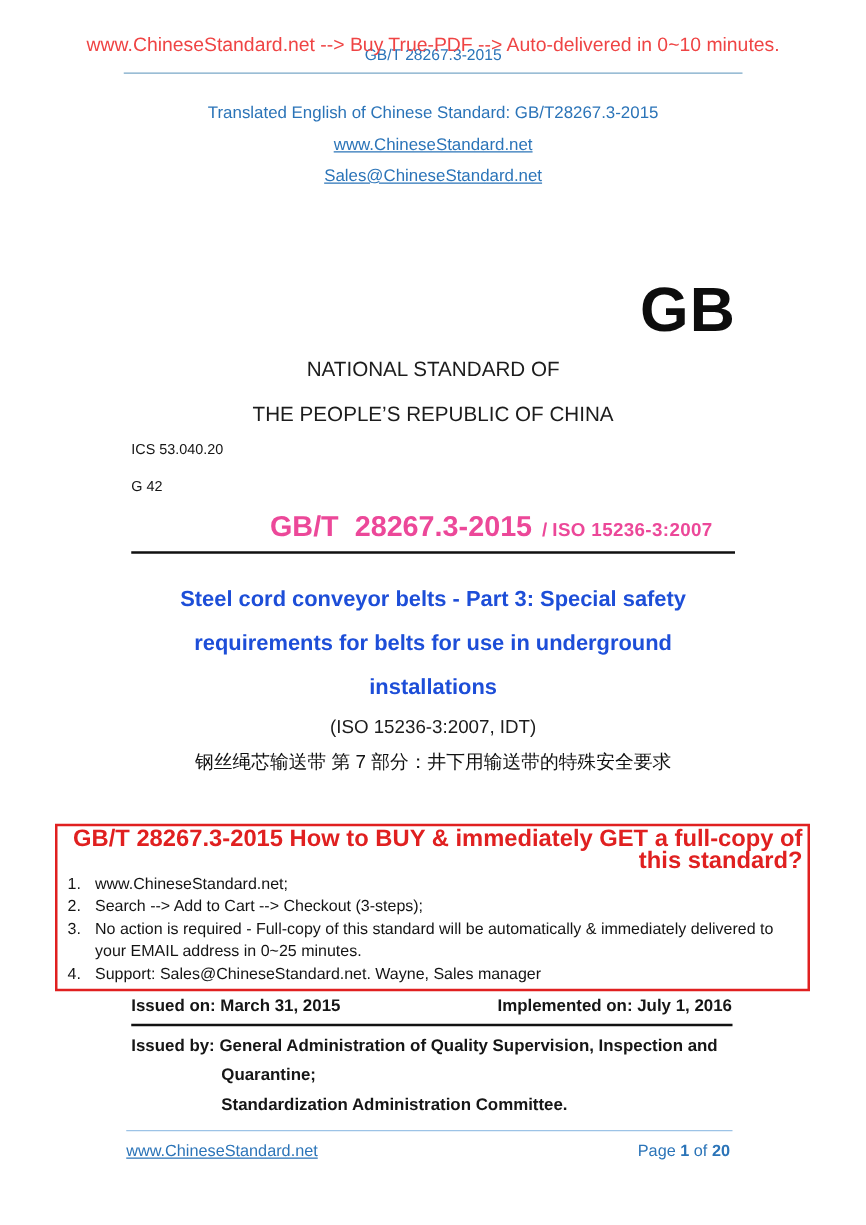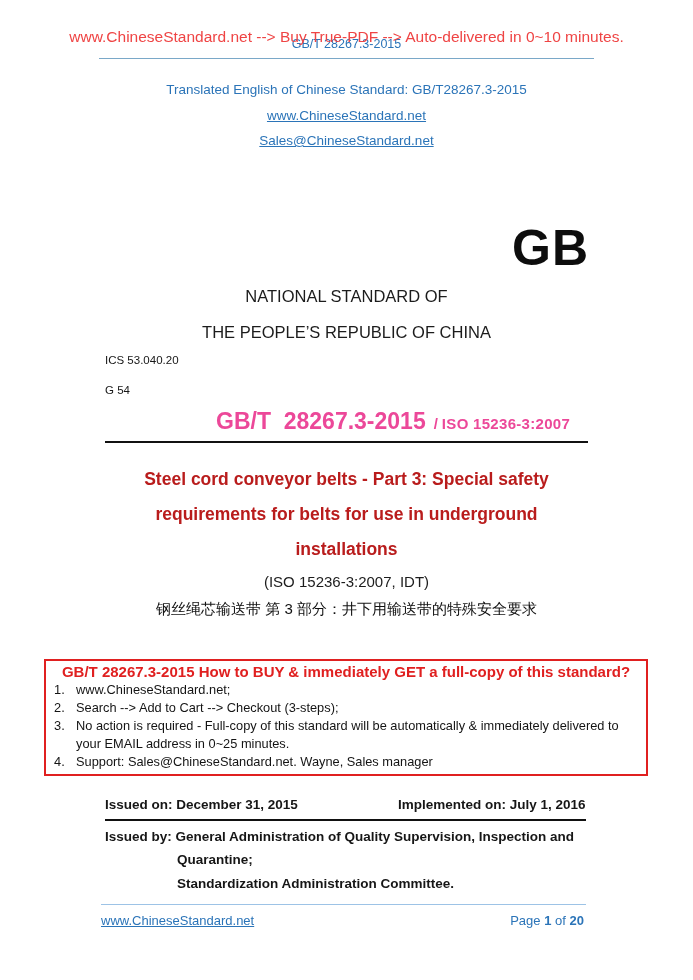--- a/index.html
+++ b/index.html
@@ -21,28 +21,28 @@
   .gb-logo{top:219px;right:104px;font-size:50px;font-weight:700;color:#0d0d0d;letter-spacing:1px;}
   .national1{top:287px;font-size:16.5px;color:#1c1c1c;}
   .national2{top:323px;font-size:16.5px;color:#1c1c1c;}
   .ics{left:105px;top:354px;font-size:11.5px;}
   .class-code{left:105px;top:384px;font-size:11.5px;}
   .code-line{left:216px;top:408px;white-space:nowrap;color:#ec4899;}
   .code-main{font-size:23px;font-weight:700;white-space:pre;}
   .code-sep{font-size:15px;font-weight:700;margin:0 4px 0 8px;}
   .code-iso{font-size:15px;font-weight:700;letter-spacing:0.3px;}
   .rule-black-1{left:105px;width:483px;top:441px;height:2px;background:#111;}
-  .title-en{top:462px;font-size:17.5px;font-weight:700;line-height:35px;color:#b91c1c;}
+  .title-en{top:462px;font-size:17.5px;font-weight:700;line-height:35px;color:#1d4ed8;}
   .iso-idt{top:573px;font-size:15px;color:#1c1c1c;}
   .title-zh{top:600px;font-size:15px;color:#111;}
   .buy-box{
     left:44px;top:659px;width:592px;border:2px solid #e02020;background:#fff;
     padding:2px 4px 3px 4px;z-index:3;
   }
-  .buy-heading{text-align:center;font-size:15px;font-weight:700;color:#e02020;line-height:17px;}
+  .buy-heading{text-align:right;font-size:19px;font-weight:700;color:#e02020;line-height:17px;}
   .buy-list{list-style:none;margin:1px 0 0 0;padding:0;counter-reset:n;}
   .buy-list li{
     counter-increment:n;position:relative;padding-left:26px;
     font-size:12.8px;line-height:18px;color:#141414;
   }
   .buy-list li::before{content:counter(n) ".";position:absolute;left:4px;}
   .dates-row .bold,.issuer .bold{font-weight:700;}
   .issued-on{left:105px;top:797px;font-size:13.5px;font-weight:700;}
   .implemented-on{left:380px;top:797px;font-size:13.5px;font-weight:700;padding-left:18px;}
   .rule-black-2{left:105px;width:481px;top:819px;height:2px;background:#111;}
@@ -65,46 +65,46 @@
 
   <div class="abs center translated">Translated English of Chinese Standard: GB/T28267.3-2015</div>
   <div class="abs center intro-site"><a class="blue-link">www.ChineseStandard.net</a></div>
   <div class="abs gb-logo">GB</div>
 
   <div class="abs center intro-email"><a class="blue-link">Sales@ChineseStandard.net</a></div>
   <div class="abs center national1">NATIONAL STANDARD OF</div>
   <div class="abs center national2">THE PEOPLE’S REPUBLIC OF CHINA</div>
 
   <div class="abs ics">ICS 53.040.20</div>
-  <div class="abs class-code">G 54</div>
+  <div class="abs class-code">G 42</div>
 
   <div class="abs code-line">
     <span class="code-main">GB/T  28267.3-2015</span><span class="code-sep">/</span><span class="code-iso">ISO 15236-3:2007</span>
   </div>
   <div class="rule rule-black-1"></div>
 
   <div class="abs center title-en">
     <div>Steel cord conveyor belts - Part 3: Special safety</div>
     <div>requirements for belts for use in underground</div>
     <div>installations</div>
   </div>
   <div class="abs center iso-idt">(ISO 15236-3:2007, IDT)</div>
-  <div class="abs center title-zh">钢丝绳芯输送带 第 3 部分：井下用输送带的特殊安全要求</div>
+  <div class="abs center title-zh">钢丝绳芯输送带 第 7 部分：井下用输送带的特殊安全要求</div>
 
   <div class="abs buy-box">
     <div class="buy-heading">GB/T 28267.3-2015 How to BUY &amp; immediately GET a full-copy of this standard?</div>
     <ol class="buy-list">
       <li>www.ChineseStandard.net;</li>
       <li>Search --&gt; Add to Cart --&gt; Checkout (3-steps);</li>
       <li>No action is required  - Full-copy of this standard will be automatically &amp; immediately delivered to your EMAIL address in 0~25 minutes.</li>
       <li>Support: Sales@ChineseStandard.net. Wayne, Sales manager</li>
     </ol>
   </div>
 
-  <div class="abs issued-on">Issued on: December 31, 2015</div>
+  <div class="abs issued-on">Issued on: March 31, 2015</div>
   <div class="abs implemented-on">Implemented on: July 1, 2016</div>
   <div class="rule rule-black-2"></div>
 
   <div class="abs issuer-line1 issuer">
     <span class="bold">Issued by:</span>
     <span class="bold">General Administration of Quality Supervision, Inspection and</span>
   </div>
   <div class="abs issuer-line2 issuer">Quarantine;</div>
   <div class="abs issuer-line3 issuer">Standardization Administration Committee.</div>
 

